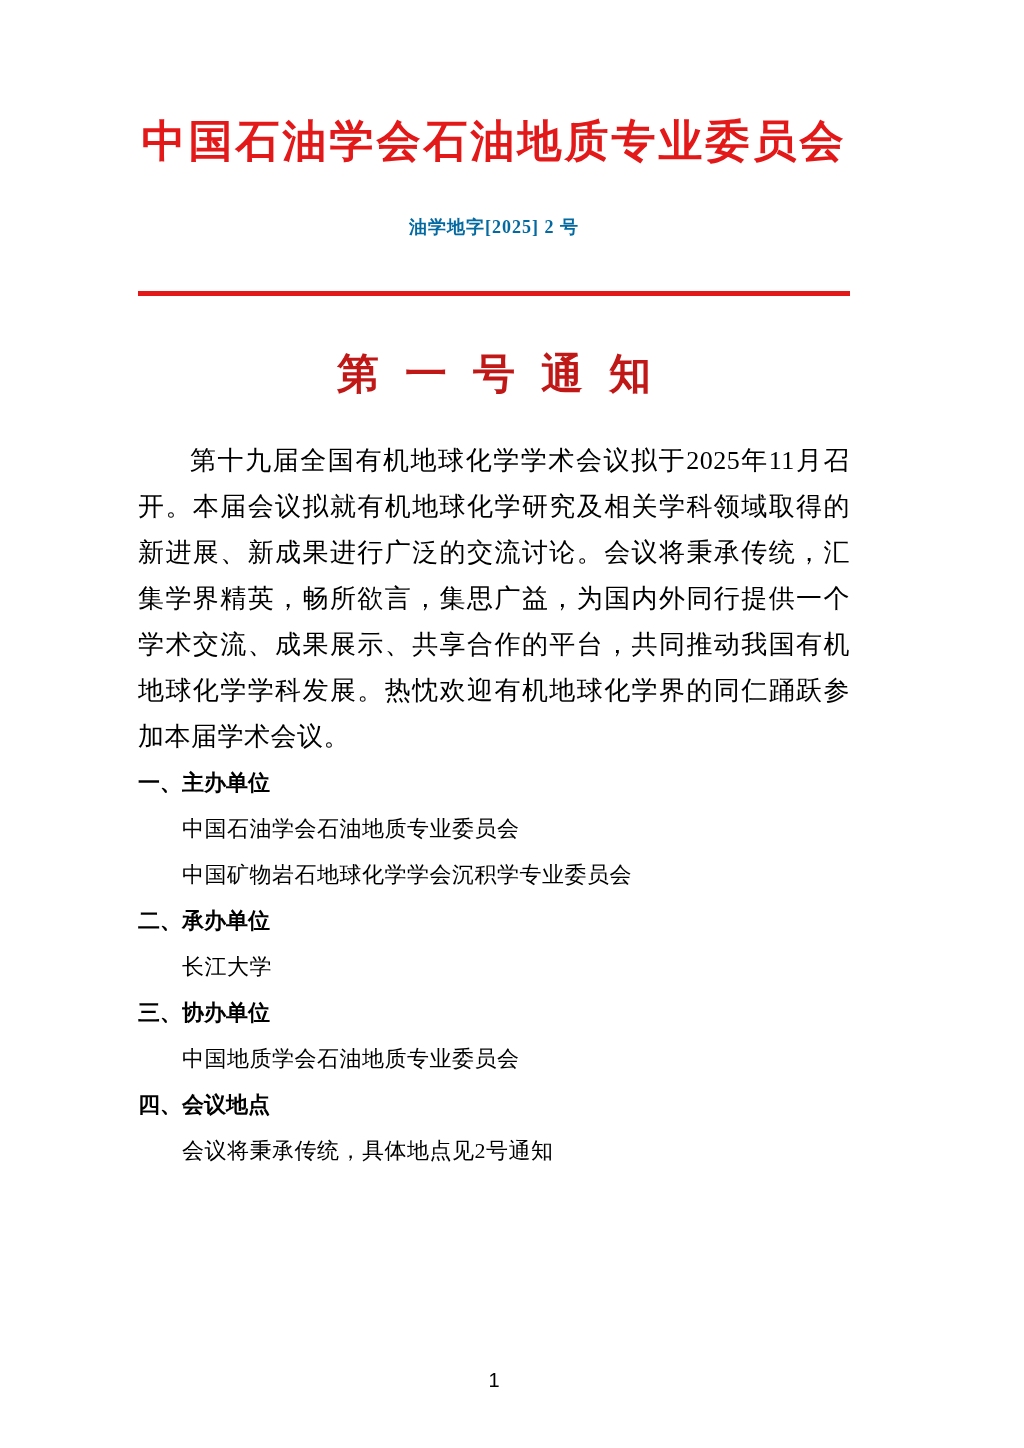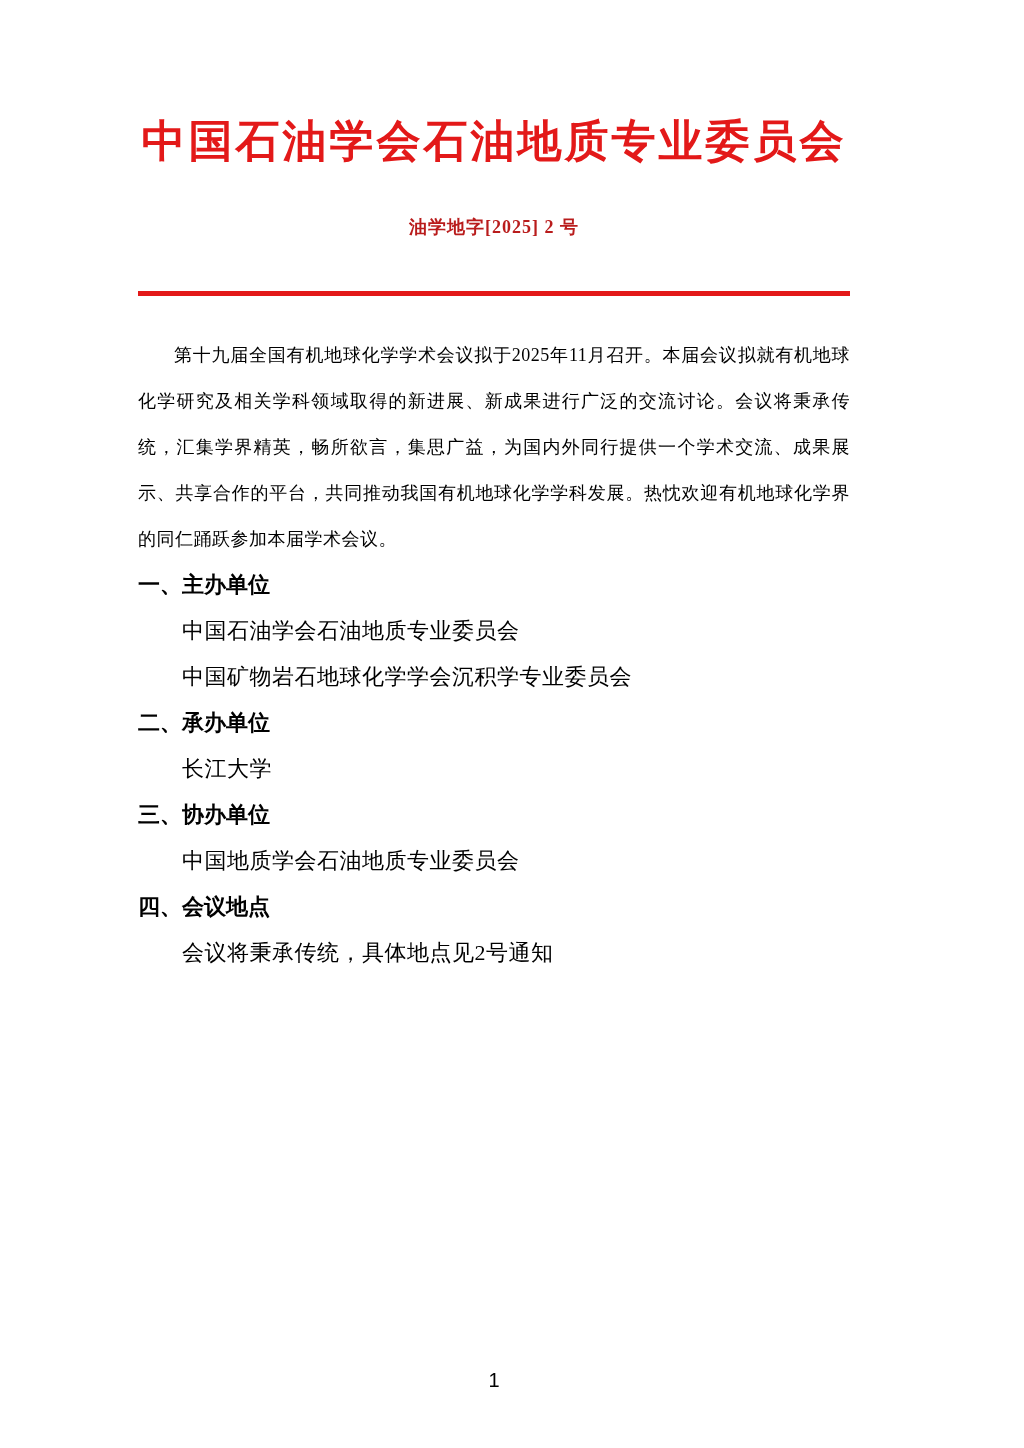--- a/index.html
+++ b/index.html
@@ -28,21 +28,21 @@
     letter-spacing: 3px;
     color: #e31919;
     font-family: "Liberation Serif", "DejaVu Serif", serif;
   }
   .doc-number {
     margin-top: 44px;
     text-align: center;
     font-size: 18px;
     font-weight: bold;
     letter-spacing: 1px;
-    color: #b91c1c;
+    color: #0369a1;
   }
   .red-rule {
     border: none;
     height: 5px;
     background: #e31919;
     margin: 52px 0 0 0;
   }
   .conf-title {
     margin-top: 60px;
     text-align: center;
@@ -57,21 +57,21 @@
     text-align: center;
     font-size: 42px;
     font-weight: bold;
     color: #c01717;
     letter-spacing: 26px;
     padding-left: 26px; 
     font-family: "Liberation Serif", "DejaVu Serif", serif;
   }
   .para {
     margin: 36px 0 0 0;
-    font-size: 18px;
+    font-size: 26px;
     line-height: 46px;
     text-align: justify;
     text-indent: 2em;
     letter-spacing: 0.5px;
   }
   .followup {
     margin: 0;
     font-size: 22px;
     line-height: 46px;
     text-indent: 2em;
@@ -107,20 +107,21 @@
 <div class="page">
   <div class="content">
 
     <h1 class="org-title">中国石油学会石油地质专业委员会</h1>
 
     <div class="doc-number">油学地字[2025] 2 号</div>
 
     <hr class="red-rule">
 
 
+    <div class="notice-title">第一号通知</div>
 
     <p class="para">第十九届全国有机地球化学学术会议拟于2025年11月召开。本届会议拟就有机地球化学研究及相关学科领域取得的新进展、新成果进行广泛的交流讨论。会议将秉承传统，汇集学界精英，畅所欲言，集思广益，为国内外同行提供一个学术交流、成果展示、共享合作的平台，共同推动我国有机地球化学学科发展。热忱欢迎有机地球化学界的同仁踊跃参加本届学术会议。</p>
 
 
     <div class="sec-heading">一、主办单位</div>
     <div class="sec-item">中国石油学会石油地质专业委员会</div>
     <div class="sec-item">中国矿物岩石地球化学学会沉积学专业委员会</div>
 
     <div class="sec-heading">二、承办单位</div>
     <div class="sec-item">长江大学</div>

